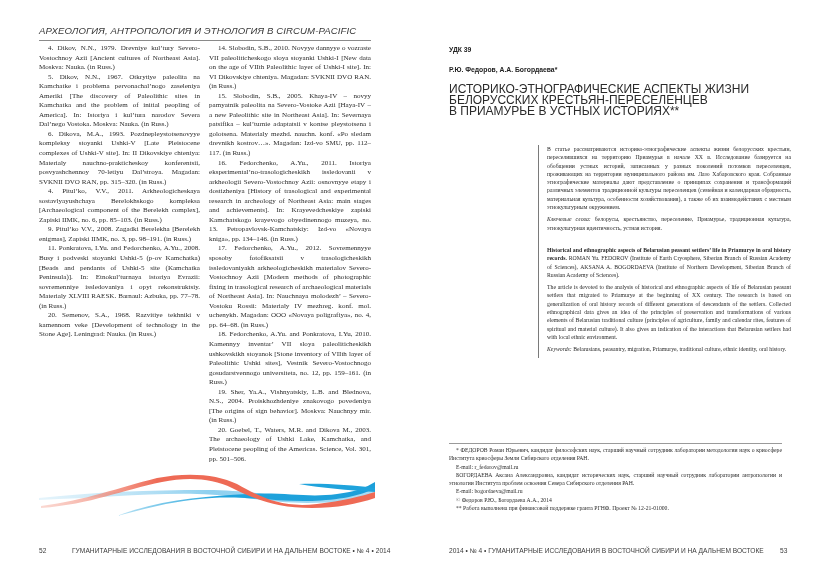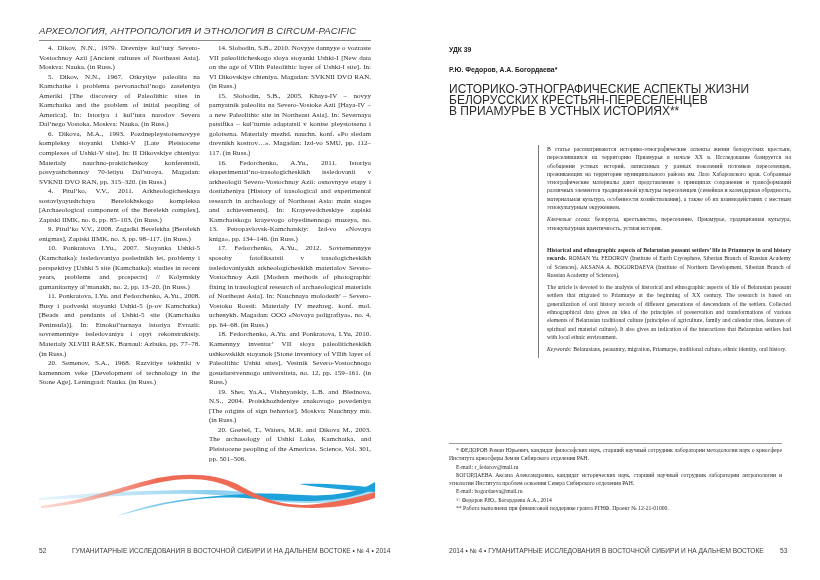--- a/index.html
+++ b/index.html
@@ -45,22 +45,21 @@
 
 <div class="page left-page">
   <div class="running-head">АРХЕОЛОГИЯ, АНТРОПОЛОГИЯ И ЭТНОЛОГИЯ В CIRCUM-PACIFIC</div>
   <div class="head-rule"></div>
 
   <div class="col col-left">
     <p class="ref">4. Dikov, N.N., 1979. Drevniye kul’tury Severo-Vostochnoy Azii [Ancient cultures of Northeast Asia]. Moskva: Nauka. (in Russ.)</p>
     <p class="ref">5. Dikov, N.N., 1967. Otkrytiye paleolita na Kamchatke i problema pervonachal’nogo zaseleniya Ameriki [The discovery of Paleolithic sites in Kamchatka and the problem of initial peopling of America]. In: Istoriya i kul’tura narodov Severa Dal’nego Vostoka. Moskva: Nauka. (in Russ.)</p>
     <p class="ref">6. Dikova, M.A., 1993. Pozdnepleystotsenovyye kompleksy stoyanki Ushki-V [Late Pleistocene complexes of Ushki-V site]. In: II Dikovskiye chteniya: Materialy nauchno-prakticheskoy konferentsii, posvyashchennoy 70-letiyu Dal’stroya. Magadan: SVKNII DVO RAN, pp. 315–320. (in Russ.)</p>
     <p class="ref">4. Pitul’ko, V.V., 2011. Arkheologicheskaya sostavlyayushchaya Berelokhskogo kompleksa [Archaeological component of the Berelekh complex], Zapiski IIMK, no. 6, pp. 85–103. (in Russ.)</p>
-    <p class="ref">9. Pitul’ko V.V., 2008. Zagadki Berelekha [Berelekh enigmas], Zapiski IIMK, no. 3, pp. 98–117. (in Russ.)</p>
-    <p class="ref">10. Ponkratova I.Yu., 2007. Stoyanka Ushki-5 (Kamchatka): issledovaniya poslednikh let, problemy i perspektivy [Ushki 5 site (Kamchatka): studies in recent years, problems and prospects] // Kolymskiy gumanitarnyy al’manakh, no. 2, pp. 13–20. (in Russ.)</p>
+    <p class="ref">9. Pitul’ko V.V., 2008. Zagadki Berelekha [Berelekh enigmas], Zapiski IIMK, no. 3, pp. 98–191. (in Russ.)</p>
     <p class="ref">11. Ponkratova, I.Yu. and Fedorchenko, A.Yu., 2008. Busy i podveski stoyanki Ushki-5 (p-ov Kamchatka) [Beads and pendants of Ushki-5 site (Kamchatka Peninsula)]. In: Etnokul’turnaya istoriya Evrazii: sovremenniye issledovaniya i opyt rekonstruktsiy. Materialy XLVIII RAESK. Barnaul: Azbuka, pp. 77–78. (in Russ.)</p>
     <p class="ref">20. Semenov, S.A., 1968. Razvitiye tekhniki v kamennom veke [Development of technology in the Stone Age]. Leningrad: Nauka. (in Russ.)</p>
   </div>
 
   <div class="col col-right">
     <p class="ref">14. Slobodin, S.B., 2010. Novyye dannyye o vozraste VII paleoliticheskogo sloya stoyanki Ushki-I [New data on the age of VIIth Paleolithic layer of Ushki-I site]. In: VI Dikovskiye chteniya. Magadan: SVKNII DVO RAN. (in Russ.)</p>
     <p class="ref">15. Slobodin, S.B., 2005. Khaya-IV – novyy pamyatnik paleolita na Severo-Vostoke Azii [Haya-IV – a new Paleolithic site in Northeast Asia]. In: Severnaya patsifika – kul’turnie adaptatsii v kontse pleystotsena i golotsena. Materialy mezhd. nauchn. konf. «Po sledam drevnikh kostrov…». Magadan: Izd-vo SMU, pp. 112–117. (in Russ.)</p>
     <p class="ref">16. Fedorchenko, A.Yu., 2011. Istoriya eksperimental’no-trasologicheskikh issledovanii v arkheologii Severo-Vostochnoy Azii: osnovnyye etapy i dostizheniya [History of trasological and experimental research in archeology of Northeast Asia: main stages and achievements]. In: Krayevedcheskiye zapiski Kamchatskogo krayevogo obyedinennogo muzeya, no. 13. Petropavlovsk-Kamchatskiy: Izd-vo «Novaya kniga», pp. 134–146. (in Russ.)</p>
     <p class="ref">17. Fedorchenko, A.Yu., 2012. Sovremennyye sposoby fotofiksatsii v trasologicheskikh issledovaniyakh arkheologicheskikh materialov Severo-Vostochnoy Azii [Modern methods of photographic fixing in trasological research of archaeological materials of Northeast Asia]. In: Nauchnaya molodezh’ – Severo-Vostoku Rossii: Materialy IV mezhreg. konf. mol. uchenykh. Magadan: OOO «Novaya poligrafiya», no. 4, pp. 64–68. (in Russ.)</p>
     <p class="ref">18. Fedorchenko, A.Yu. and Ponkratova, I.Yu, 2010. Kamennyy inventar’ VII sloya paleoliticheskikh ushkovskikh stoyanok [Stone inventory of VIIth layer of Paleolithic Ushki sites], Vestnik Severo-Vostochnogo gosudarstvennogo universiteta, no. 12, pp. 159–161. (in Russ.)</p>

